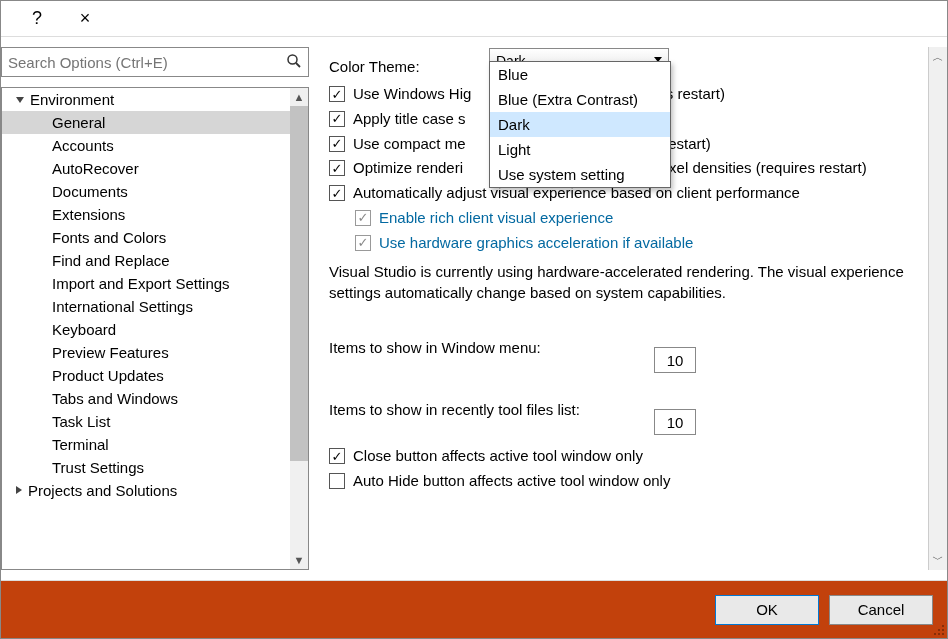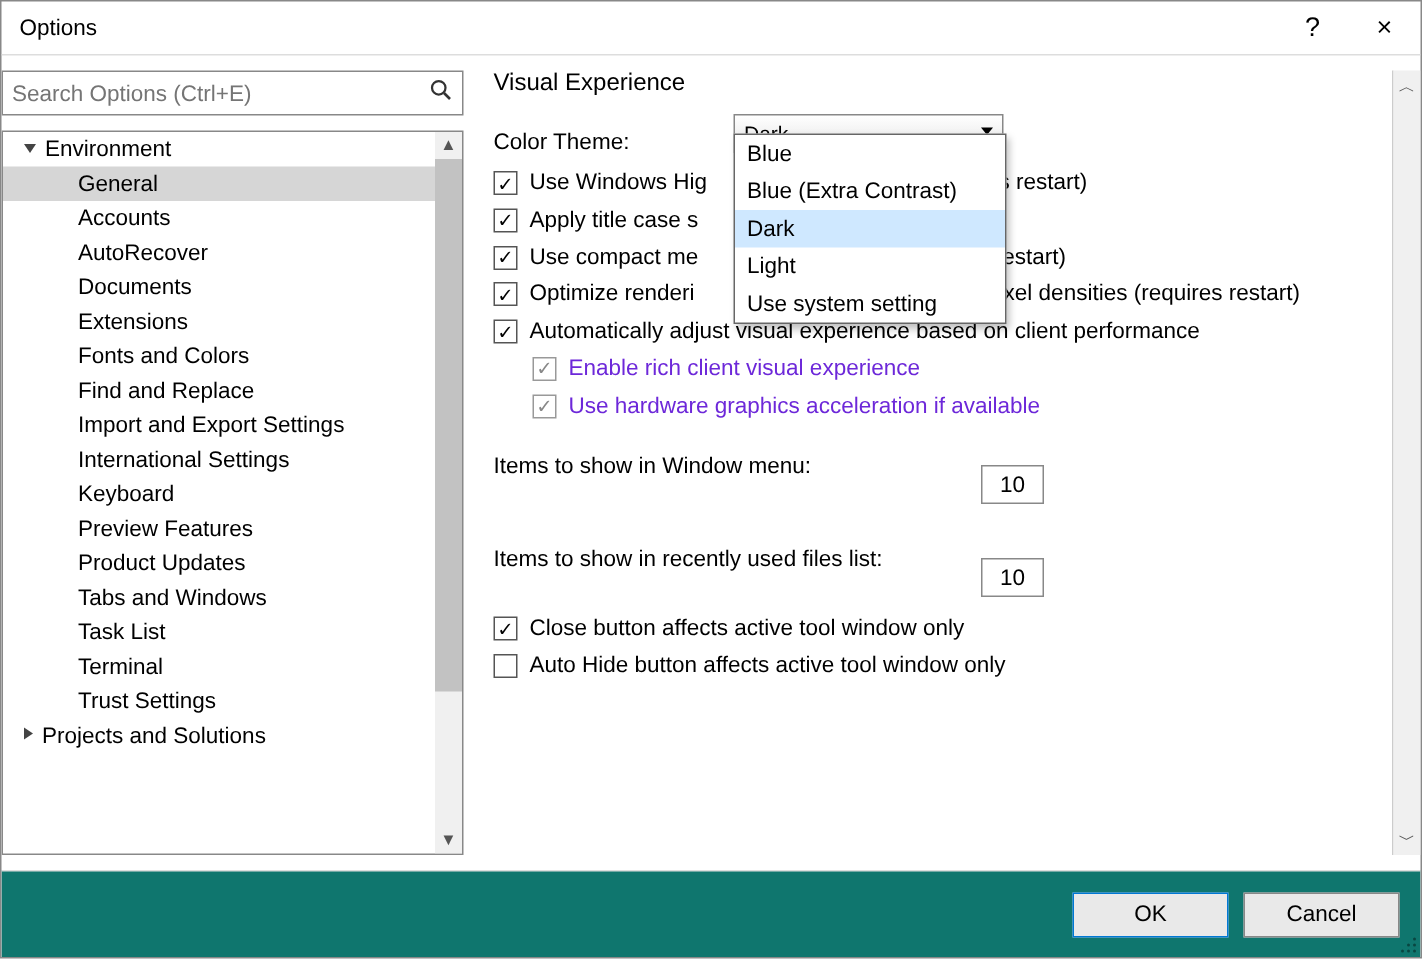--- a/index.html
+++ b/index.html
@@ -34,40 +34,39 @@
     .right-scroll .arrow{font-size:11px;color:#555;padding:3px 0;}
     .section-title{font-size:16px;margin-bottom:10px;}
     .row{display:flex;align-items:center;margin-bottom:8px;}
     .row label{margin-right:10px;margin-top:11px;}
     .dropdown{width:180px;height:26px;border:1px solid #888;background:linear-gradient(#fff,#e4e4e4);display:flex;align-items:center;padding:0 6px;position:relative;font-size:14px;text-decoration:underline;}
     .dropdown .caret{position:absolute;right:6px;top:8px;width:0;height:0;border-left:4px solid transparent;border-right:4px solid transparent;border-top:5px solid #000;}
     .popup{position:absolute;top:12px;left:-1px;width:182px;background:#fff;border:1px solid #666;box-shadow:2px 3px 5px rgba(0,0,0,0.25);z-index:20;}
     .popup .opt{padding:4px 8px;font-size:15px;}
     .popup .opt.hl{background:#cfe8ff;}
     .chkline{display:flex;align-items:flex-start;margin:3px 0 3px 0;line-height:1.45;}
-    .chkline.sub{margin-left:26px;color:#6d28d9;}
+    .chkline.sub{margin-left:26px;color:#0369a1;}
     .chk{width:16px;height:16px;border:1px solid #555;margin-right:8px;margin-top:3px;flex-shrink:0;display:flex;align-items:center;justify-content:center;font-size:13px;line-height:1;}
     .chk.checked::after{content:'✓';color:#000;}
     .chk.disabled{border-color:#999;}
     .chk.disabled.checked::after{color:#888;}
     .desc{margin:8px 0 18px 0;line-height:1.4;}
     .numrow{display:flex;align-items:center;margin-bottom:10px;}
     .numrow label{width:325px;}
     .numbox{width:42px;height:26px;border:1px solid #888;text-align:center;font-size:15px;margin-top:26px;}
     
-    .footer{position:absolute;bottom:0;left:0;right:0;height:58px;border-top:1px solid #ddd;display:flex;justify-content:flex-end;align-items:center;gap:10px;padding:0 14px;background:#0f766e;}
+    .footer{position:absolute;bottom:0;left:0;right:0;height:58px;border-top:1px solid #ddd;display:flex;justify-content:flex-end;align-items:center;gap:10px;padding:0 14px;background:#c2410c;}
     .btn{width:104px;height:30px;border:1px solid #888;background:#e9e9e9;font-size:15px;}
     .btn.primary{border:1px solid #0078d4;}
     .resize-grip{position:absolute;right:2px;bottom:2px;width:12px;height:12px;opacity:0.4;}
   </style>
 </head>
 <body>
 
 <div class="titlebar">
-  <div class="title">Options</div>
   <div class="titlebtn">
       <span>?</span>
     </div>
   <div class="titlebtn">
       <span>×</span>
     </div>
 </div>
 
 <div class="topouter">
  <div class="content">
@@ -106,21 +105,20 @@
       <div class="tree-scroll">
         <span class="arrow">▲</span>
         <div class="thumb"></div>
         <span class="arrow">▼</span>
       </div>
     </div>
   </div>
 
   <div class="right">
     <div class="right-inner">
-      <div class="section-title">Visual Experience</div>
       <div class="row">
         <label style="width:150px">Color Theme:</label>
         <div class="dropdown">
           <span>Dark</span>
           <div class="caret"></div>
           <div class="popup">
             <div class="opt">Blue</div>
             <div class="opt">Blue (Extra Contrast)</div>
             <div class="opt hl">Dark</div>
             <div class="opt">Light</div>
@@ -151,27 +149,28 @@
           </div>
       <div class="chkline sub">
             <span class="chk checked disabled"></span>
             <span>Enable rich client visual experience</span>
           </div>
       <div class="chkline sub">
             <span class="chk checked disabled"></span>
             <span>Use hardware graphics acceleration if available</span>
           </div>
 
+      <div class="desc">Visual Studio is currently using hardware-accelerated rendering. The visual experience settings automatically change based on system capabilities.</div>
 
       <div class="numrow">
             <label>Items to show in Window menu:</label>
             <input class="numbox" value="10" style="">
           </div>
       <div class="numrow">
-            <label>Items to show in recently used files list:</label>
+            <label>Items to show in recently tool files list:</label>
             <input class="numbox" value="10" style="">
           </div>
 
       <div class="chkline">
             <span class="chk checked"></span>
             <span>Close button affects active tool window only</span>
           </div>
       <div class="chkline">
             <span class="chk"></span>
             <span>Auto Hide button affects active tool window only</span>

